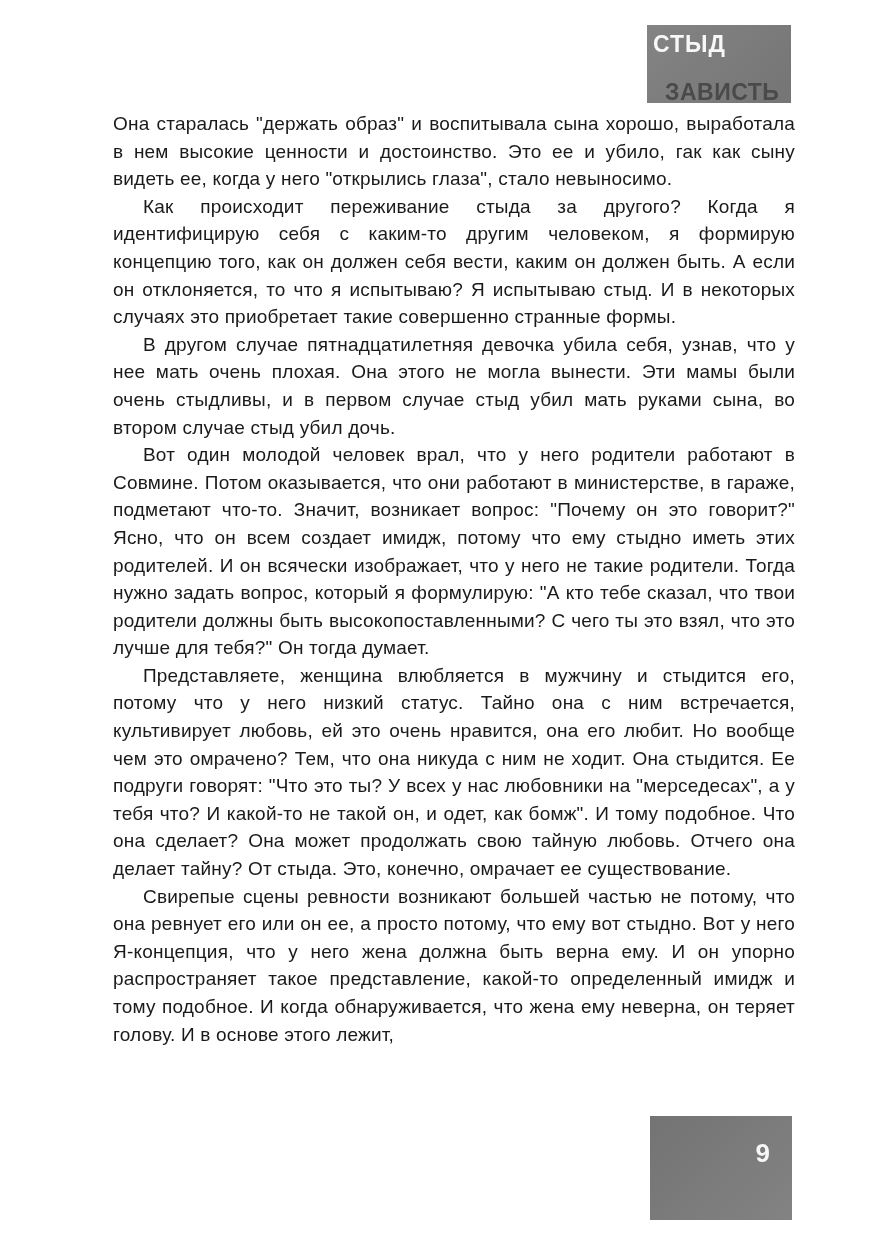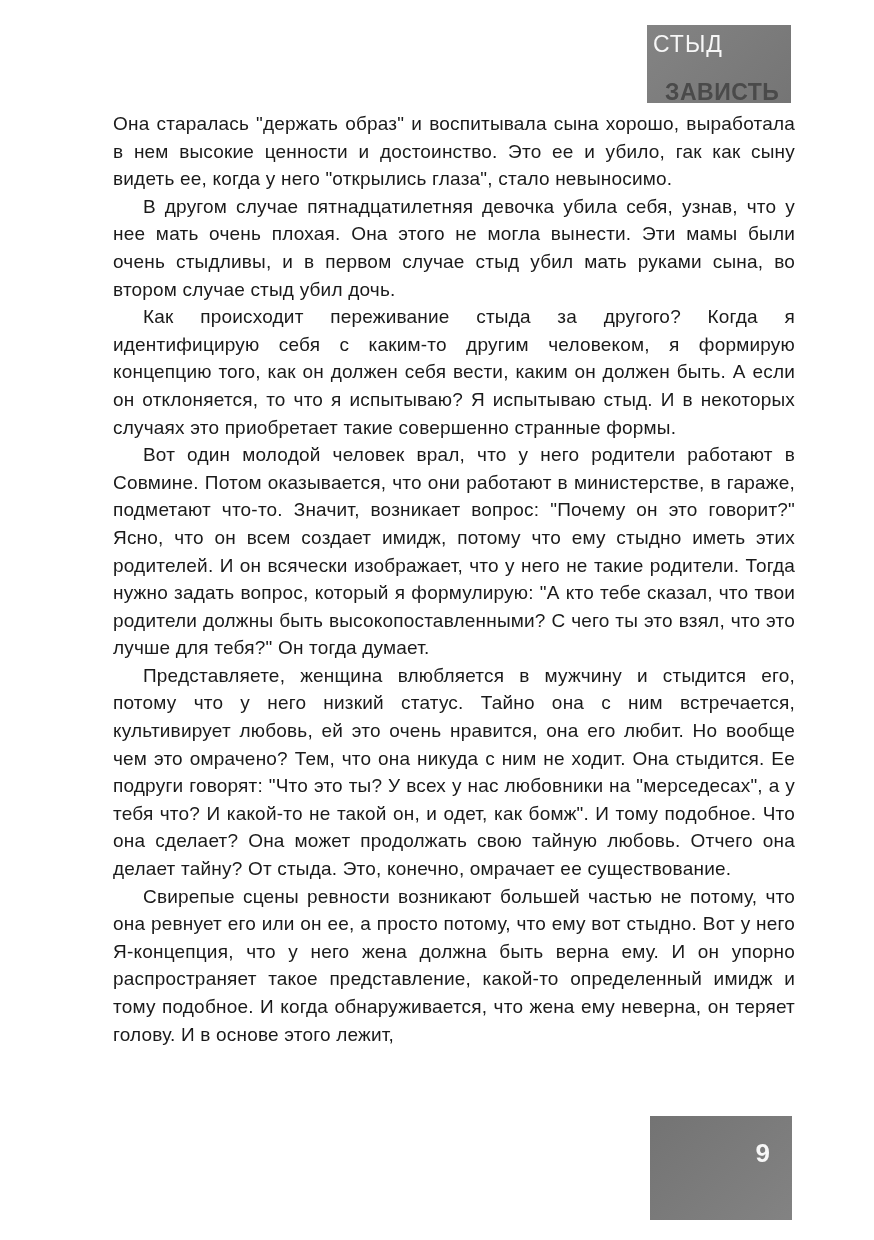--- a/index.html
+++ b/index.html
@@ -28,21 +28,21 @@
     background-image: linear-gradient(135deg, rgba(255,255,255,0.06), rgba(0,0,0,0.06));
     display: flex;
     flex-direction: column;
     justify-content: flex-end;
     align-items: flex-start;
     padding-bottom: 1px;
     box-sizing: border-box;
   }
   .tag-primary {
     color: var(--tag-primary-color, #f7f7f7);
-    font-weight: normal;
+    font-weight: bold;
     font-size: 23px;
     line-height: 20px;
     letter-spacing: 1px;
     margin-left: 6px;
   }
   .tag-secondary {
     color: var(--tag-secondary-color, #4a4a4a);
     font-weight: bold;
     font-size: 23px;
     line-height: 20px;
@@ -97,22 +97,22 @@
 
 <div class="page">
 
   <div class="header-box">
     <div class="tag-primary">СТЫД</div>
     <div class="tag-secondary">ЗАВИСТЬ</div>
   </div>
 
   <div class="text-block">
     <p class="no-indent">Она старалась "держать образ" и воспитывала сына хорошо, выработала в нем высокие ценности и достоинство. Это ее и убило, гак как сыну видеть ее, когда у него "открылись глаза", стало невыносимо.</p>
+    <p>Как происходит переживание стыда за другого? Когда я идентифицирую себя с каким-то другим человеком, я формирую концепцию того, как он должен себя вести, каким он должен быть. А если он отклоняется, то что я испытываю? Я испытываю стыд. И в некоторых случаях это приобретает такие совершенно странные формы.</p>
     <p>В другом случае пятнадцатилетняя девочка убила себя, узнав, что у нее мать очень плохая. Она этого не могла вынести. Эти мамы были очень стыдливы, и в первом случае стыд убил мать руками сына, во втором случае стыд убил дочь.</p>
-    <p>Как происходит переживание стыда за другого? Когда я идентифицирую себя с каким-то другим человеком, я формирую концепцию того, как он должен себя вести, каким он должен быть. А если он отклоняется, то что я испытываю? Я испытываю стыд. И в некоторых случаях это приобретает такие совершенно странные формы.</p>
     <p>Вот один молодой человек врал, что у него родители работают в Совмине. Потом оказывается, что они работают в министерстве, в гараже, подметают что-то. Значит, возникает вопрос: "Почему он это говорит?" Ясно, что он всем создает имидж, потому что ему стыдно иметь этих родителей. И он всячески изображает, что у него не такие родители. Тогда нужно задать вопрос, который я формулирую: "А кто тебе сказал, что твои родители должны быть высокопоставленными? С чего ты это взял, что это лучше для тебя?" Он тогда думает.</p>
     <p>Представляете, женщина влюбляется в мужчину и стыдится его, потому что у него низкий статус. Тайно она с ним встречается, культивирует любовь, ей это очень нравится, она его любит. Но вообще чем это омрачено? Тем, что она никуда с ним не ходит. Она стыдится. Ее подруги говорят: "Что это ты? У всех у нас любовники на "мерседесах", а у тебя что? И какой-то не такой он, и одет, как бомж". И тому подобное. Что она сделает? Она может продолжать свою тайную любовь. Отчего она делает тайну? От стыда. Это, конечно, омрачает ее существование.</p>
     <p>Свирепые сцены ревности возникают большей частью не потому, что она ревнует его или он ее, а просто потому, что ему вот стыдно. Вот у него Я-концепция, что у него жена должна быть верна ему. И он упорно распространяет такое представление, какой-то определенный имидж и тому подобное. И когда обнаруживается, что жена ему неверна, он теряет голову. И в основе этого лежит,</p>
   </div>
 
   <div class="footer-box">
     <span class="page-num">9</span>
   </div>
 
 </div>

